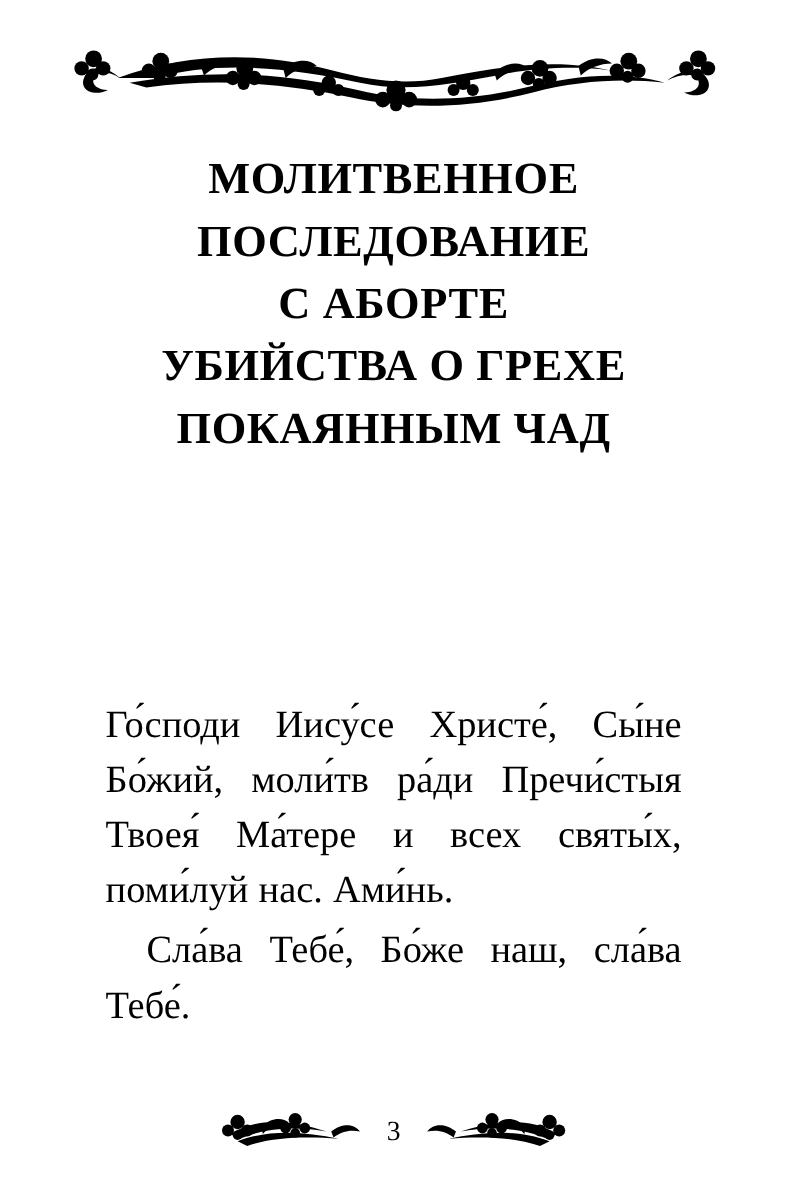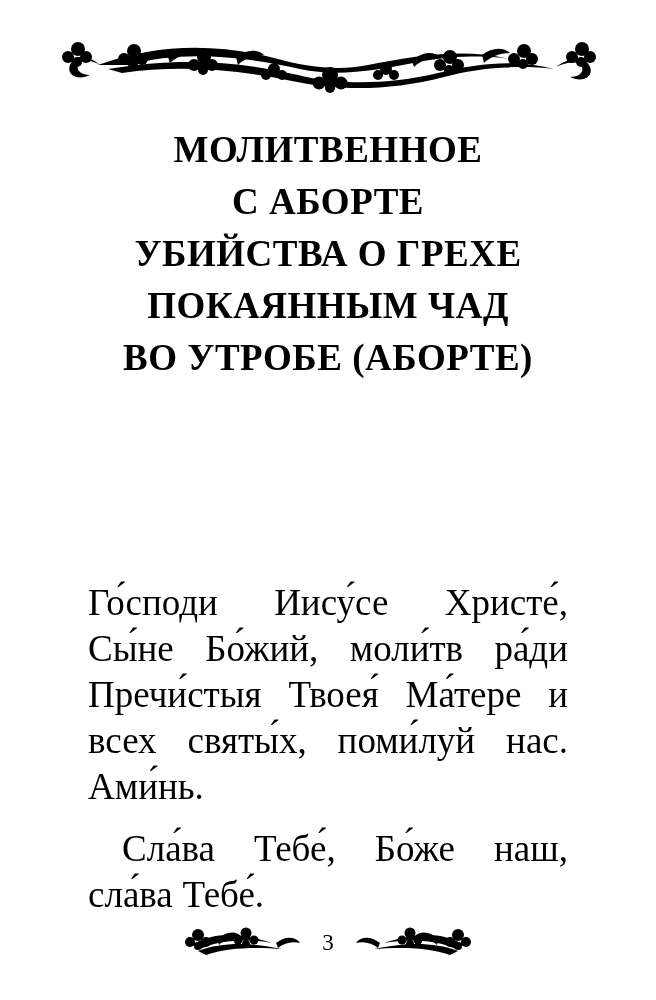--- a/index.html
+++ b/index.html
@@ -55,32 +55,32 @@
 
   
   .body-block {
     position: absolute;
     top: 580px;
     left: 88px;
     width: 480px;
   }
   .para {
     font-family: "Liberation Serif", serif;
-    font-size: 37px;
+    font-size: 32px;
     line-height: 46px;
     text-align: justify;
     text-align-last: left;
     margin: 0;
     word-spacing: 0.5px;
   }
   .para.indent {
     text-indent: 34px;
   }
   .para + .para {
-    margin-top: 16px;
+    margin-top: 4px;
   }
 
   
   .footer {
     position: absolute;
     bottom: 38px;
     left: 0;
     width: 656px;
     height: 40px;
     display: flex;
@@ -170,24 +170,24 @@
         <path d="M130 22 C 140 12, 152 12, 158 18 C 148 18, 138 22, 132 28 Z"></path>
         <path d="M198 22 C 208 14, 220 14, 226 20 C 216 20, 206 24, 200 30 Z"></path>
         <path d="M374 26 C 384 16, 396 16, 402 22 C 392 22, 382 26, 376 32 Z"></path>
         <path d="M444 20 C 454 12, 466 12, 472 18 C 462 18, 452 22, 446 28 Z"></path>
       </g>
     </svg>
   </div>
 
   <div class="title-block">
     <div class="title-line">МОЛИТВЕННОЕ</div>
+    <div class="title-line">ПОСЛЕДОВАНИЕ</div>
     <div class="title-line">С АБОРТЕ</div>
     <div class="title-line">УБИЙСТВА О ГРЕХЕ</div>
     <div class="title-line">ПОКАЯННЫМ ЧАД</div>
-    <div class="title-line">ВО УТРОБЕ (АБОРТЕ)</div>
   </div>
 
   <div class="body-block">
     <p class="para">Го́споди Иису́се Христе́, Сы́не Бо́жий, моли́тв ра́ди Пречи́стыя Твоея́ Ма́тере и всех святы́х, поми́луй нас. Ами́нь.</p>
     <p class="para indent">Сла́ва Тебе́, Бо́же наш, сла́ва Тебе́.</p>
   </div>
 
   <div class="footer">
     <span class="footer-orn">
       <svg width="120" height="34" viewBox="0 0 120 34" xmlns="http://www.w3.org/2000/svg" aria-hidden="true">

